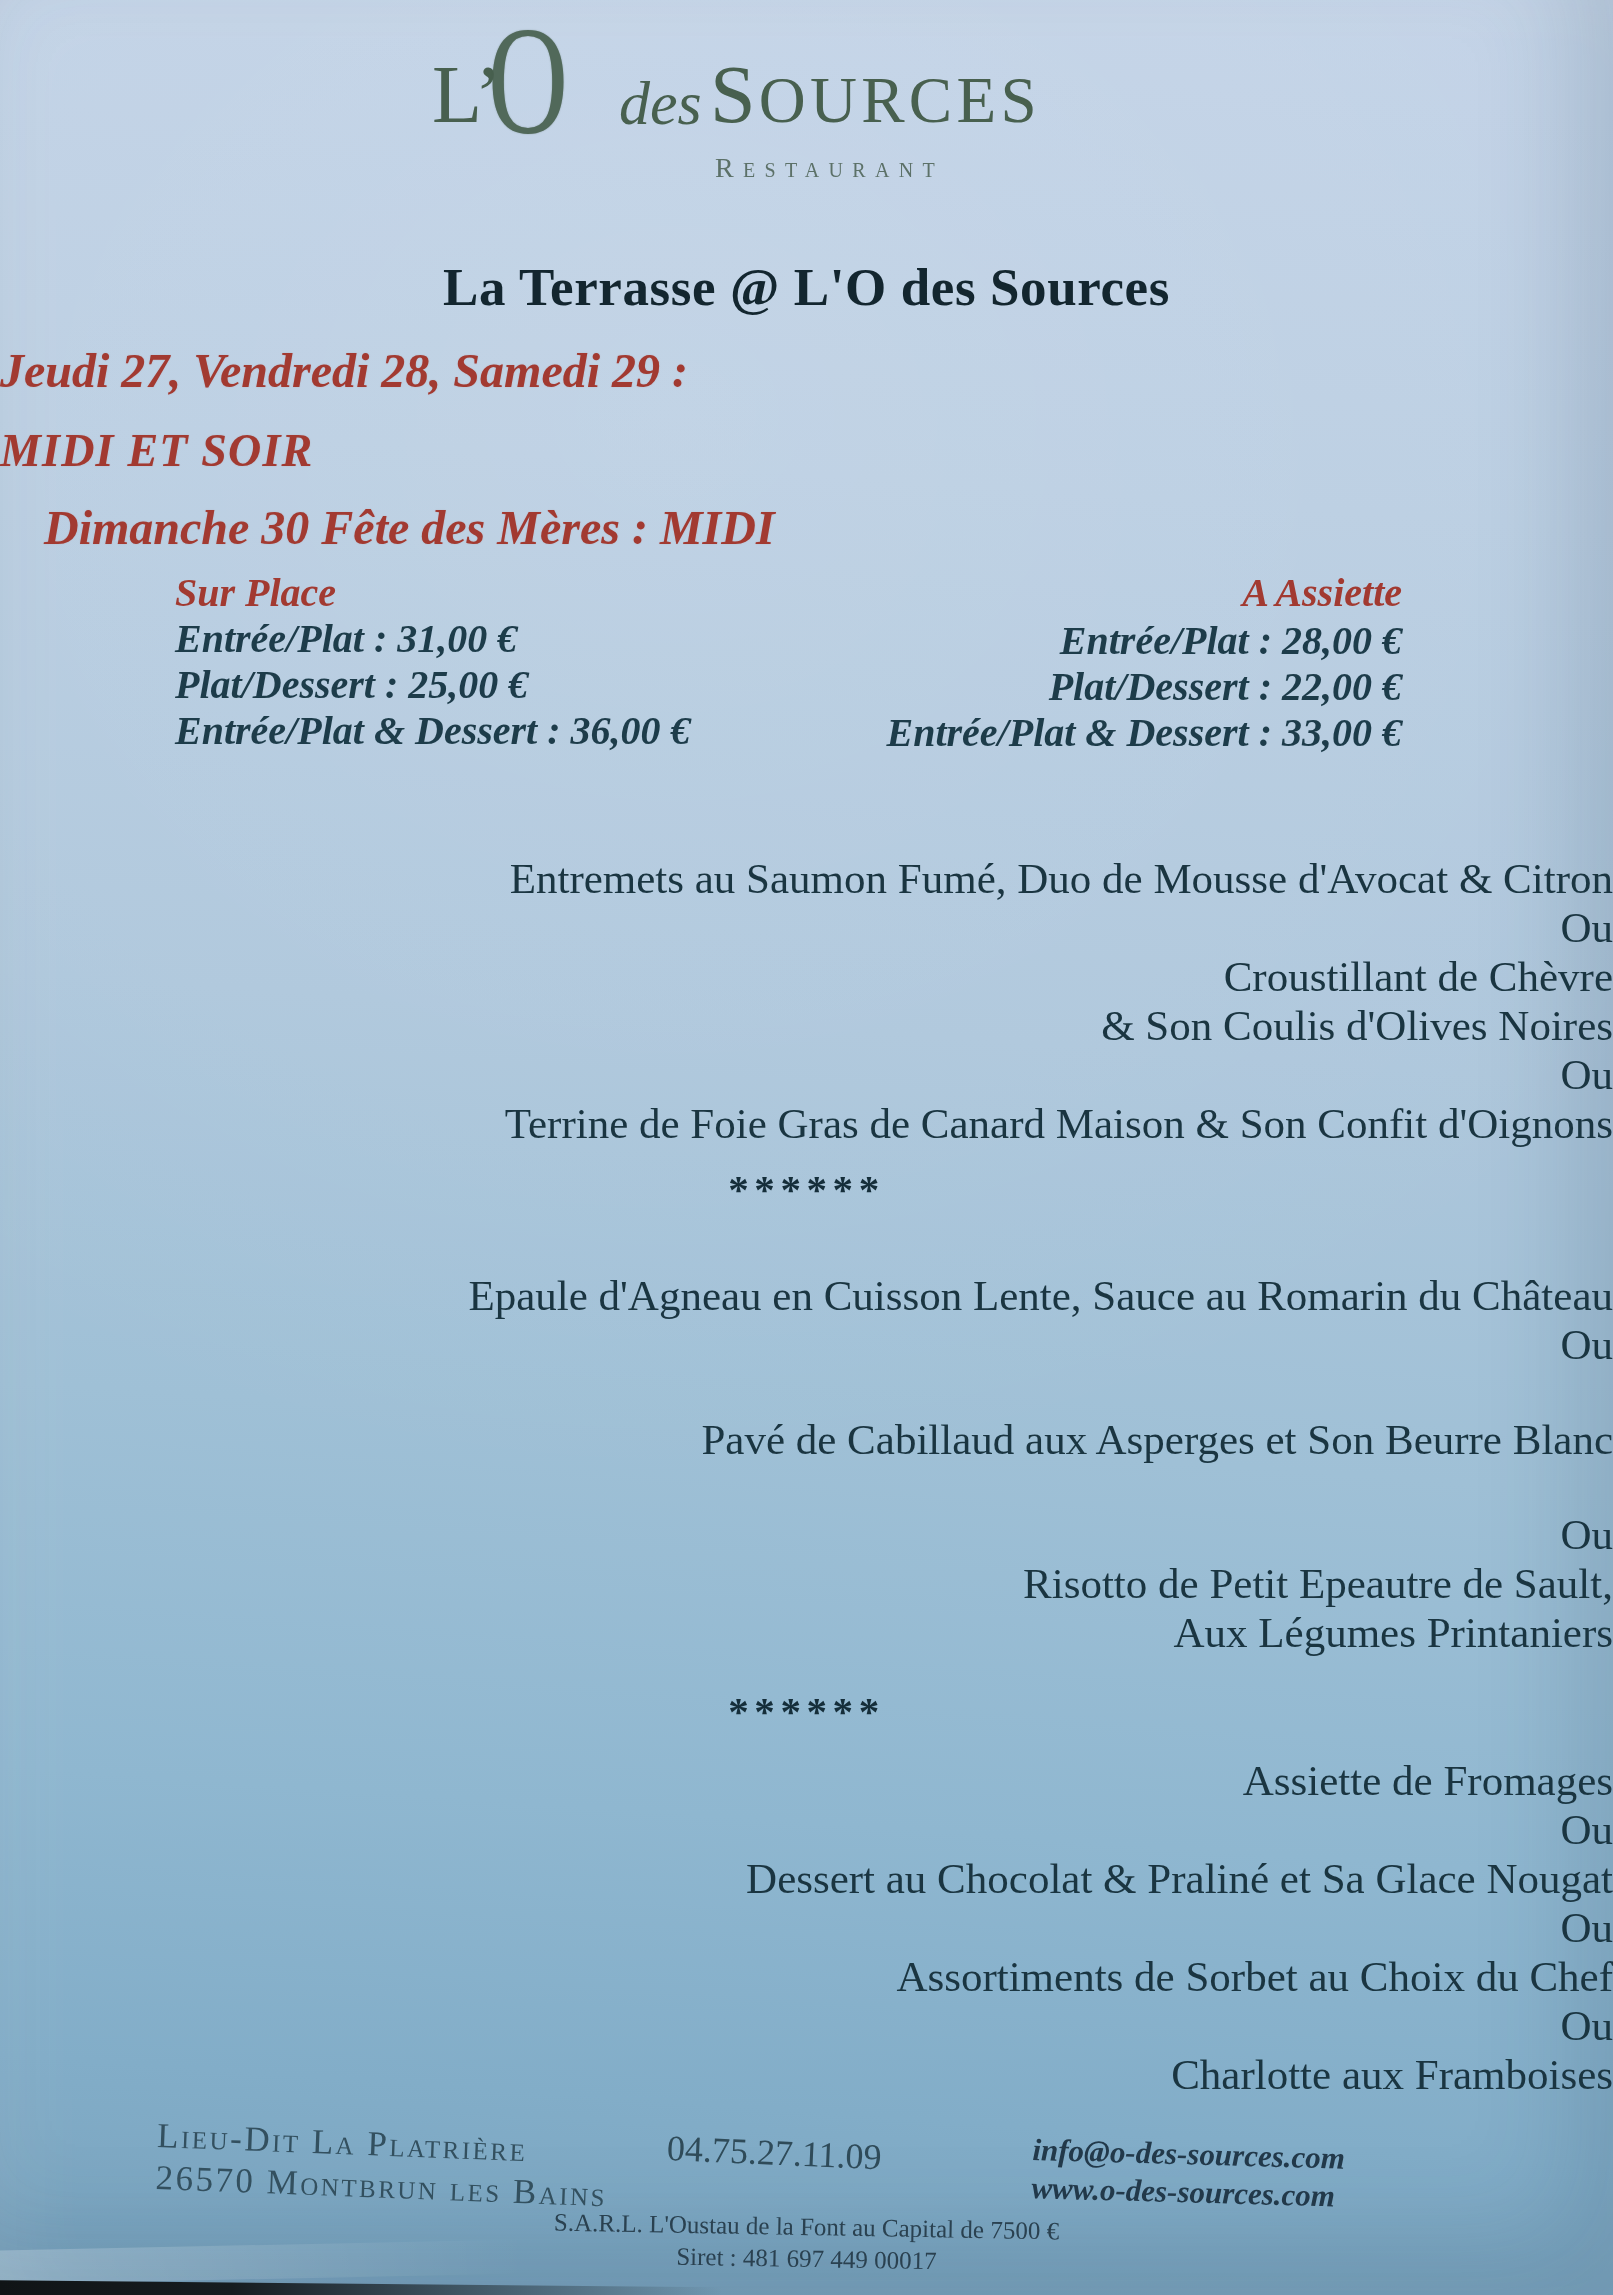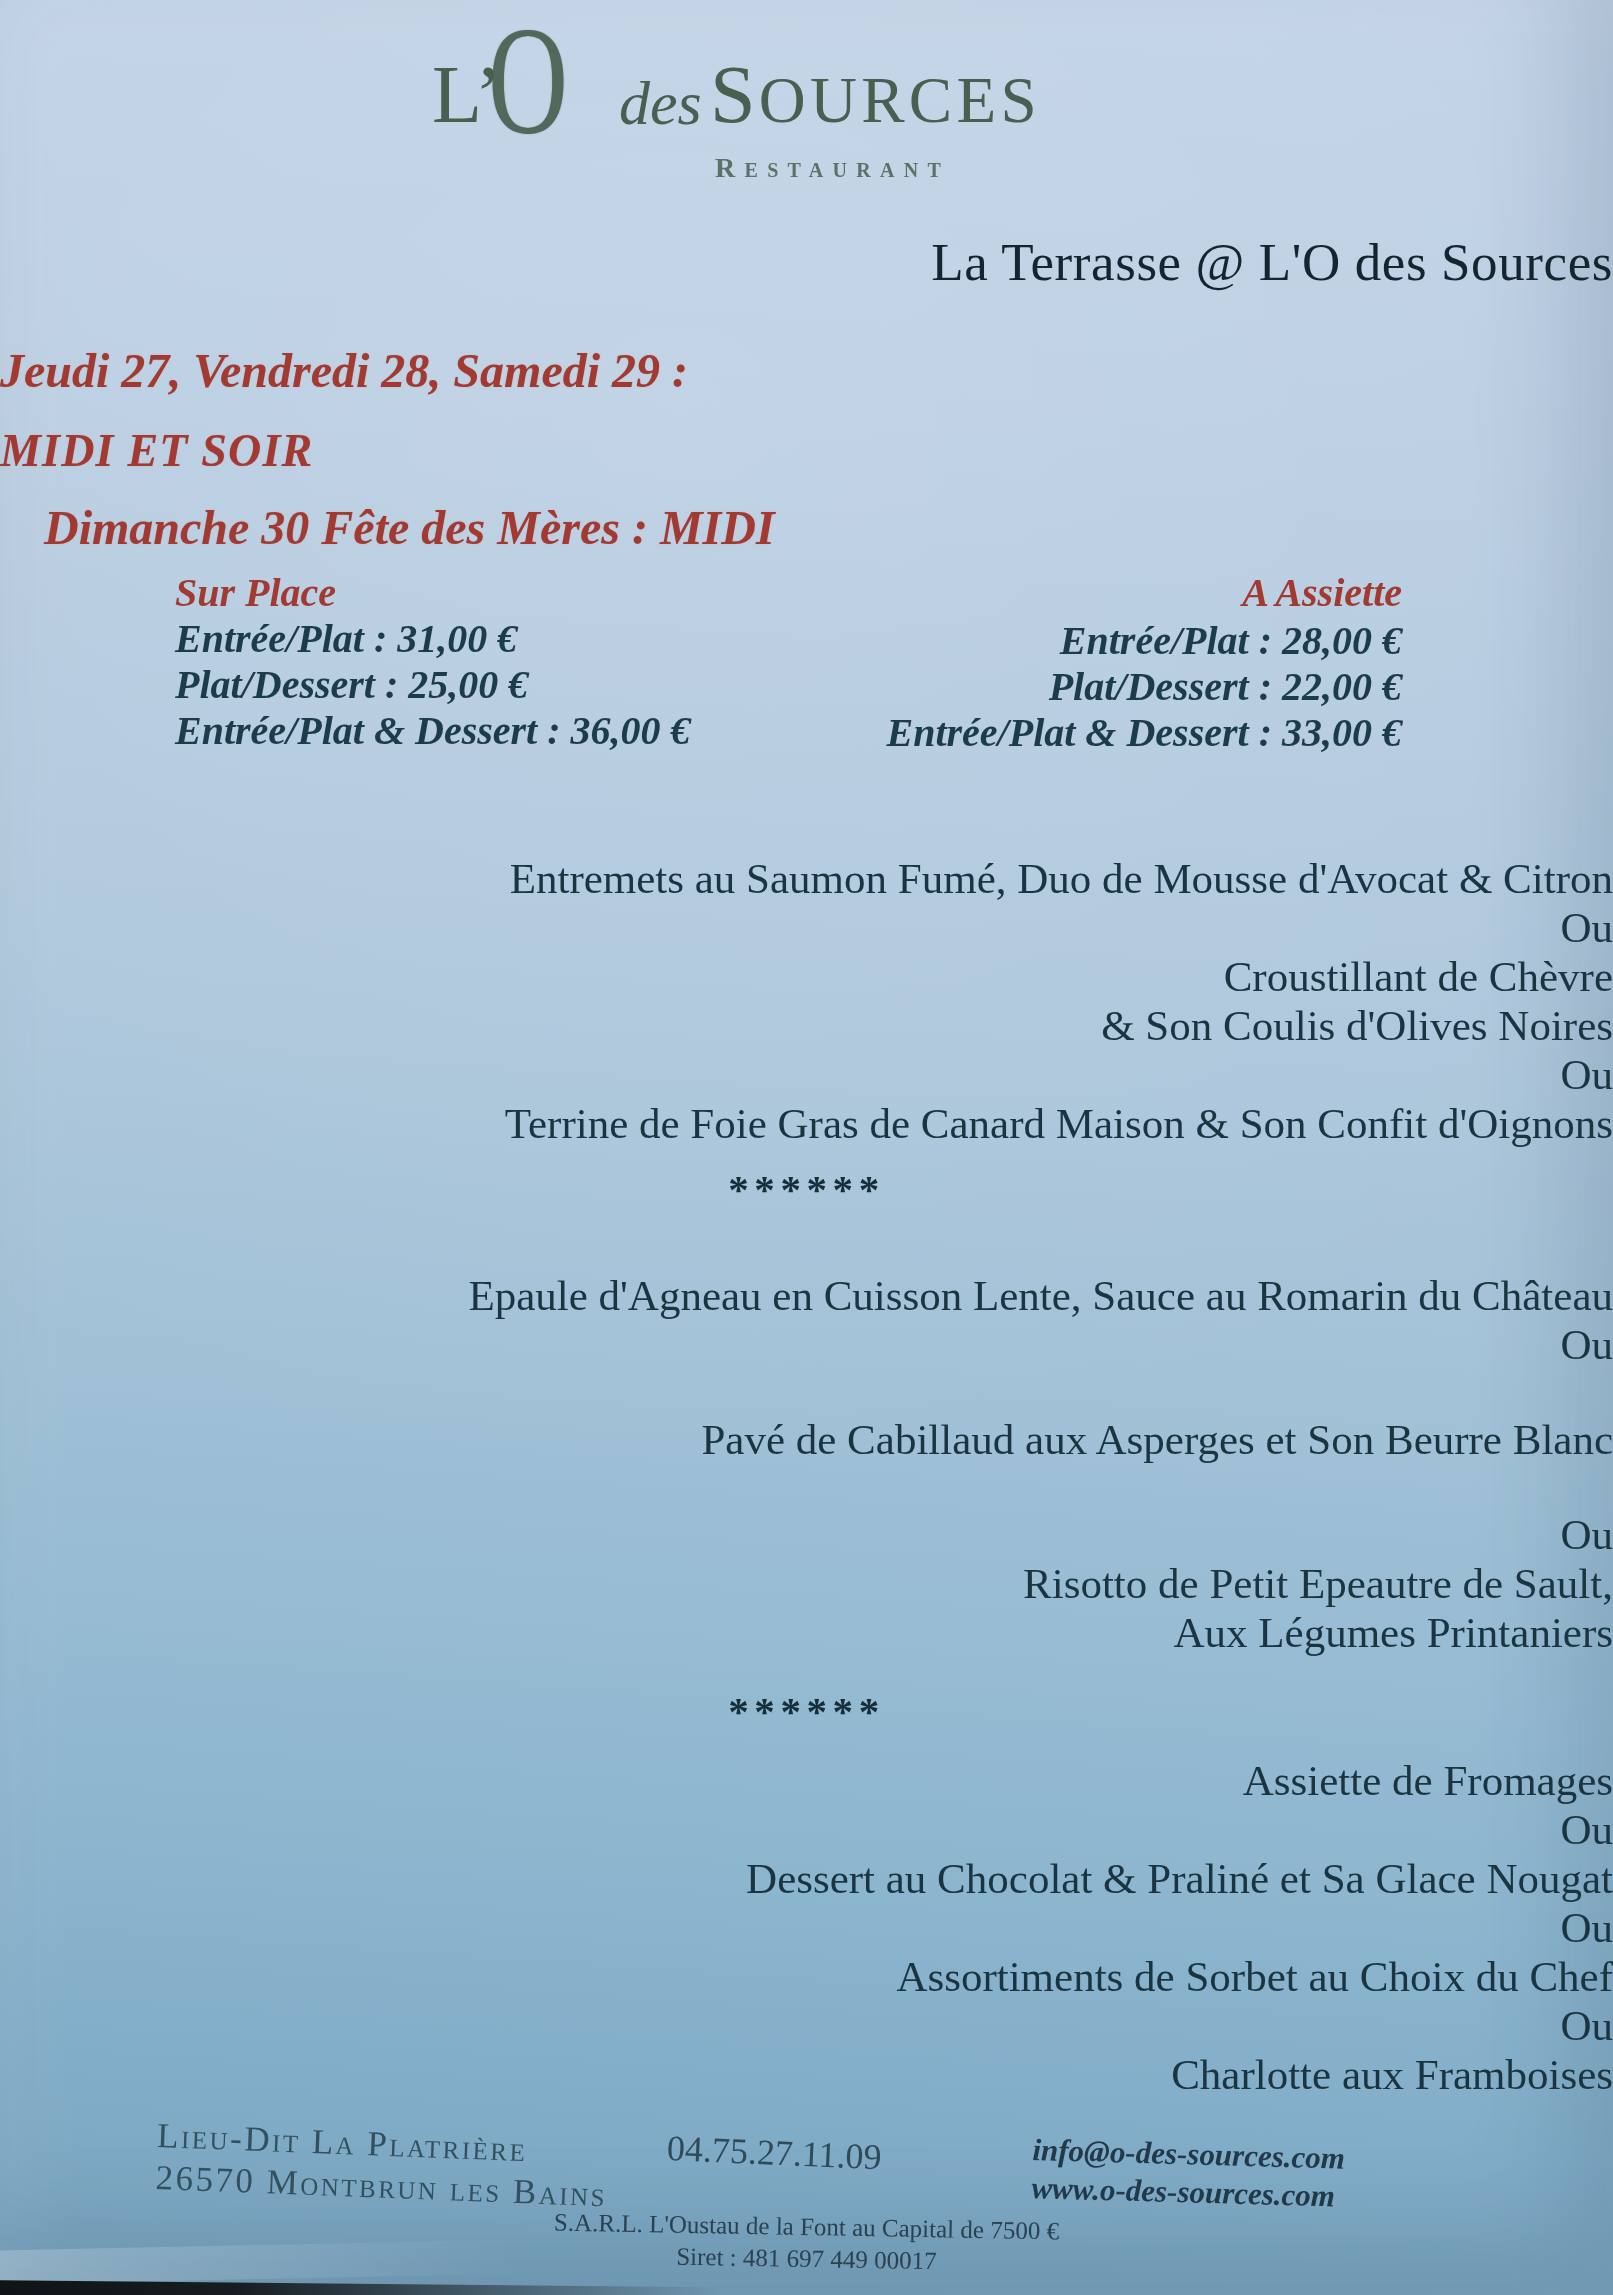--- a/index.html
+++ b/index.html
@@ -31,25 +31,25 @@
   .logo{position:absolute;top:0;left:0;width:100%;height:216px;color:#48604f;}
   .logo span{line-height:1;}
   .logo-l{position:absolute;left:432px;top:54px;font-size:82px;}
   .logo-o{position:absolute;left:488px;top:2.5px;font-size:154px;font-weight:400;
           transform:scaleX(.72);transform-origin:left top;opacity:.92;
           text-shadow:0 0 1.9px rgba(72,96,79,.5);}
   .logo-des{position:absolute;left:619px;top:72px;font-size:62px;font-style:italic;}
   .logo-sources{position:absolute;left:710px;top:54px;font-size:82px;letter-spacing:3.1px;}
   .logo-sources .s-rest{font-size:65px;letter-spacing:4.3px;}
   .logo-sub{position:absolute;left:715px;top:152px;font-size:28px;
-            font-variant:small-caps;letter-spacing:9.3px;color:#5c7168;font-weight:bold;}
+            font-variant:small-caps;letter-spacing:9.3px;color:#5c7168;}
 
   
-  .title{position:absolute;top:231px;left:0;width:100%;text-align:right;
-         font-size:53px;font-weight:400;line-height:62px;color:#13262f;letter-spacing:0.6px;}
+  .title{position:absolute;top:256px;left:0;width:100%;text-align:center;
+         font-size:53px;font-weight:700;line-height:62px;color:#13262f;letter-spacing:0.6px;}
   .red-line{position:absolute;left:0;width:100%;text-align:left;
             font-style:italic;font-weight:700;color:#a23a31;
             text-shadow:0 0 1.2px rgba(162,58,49,.25);}
   .line-dates{top:341px;font-size:48px;line-height:59px;}
   .line-midi{top:421px;font-size:46px;line-height:59px;letter-spacing:1.2px;}
   .line-dimanche{top:498px;font-size:48px;line-height:59px;padding-left:44px;}
 
   
   .price-head{font-style:italic;font-weight:700;font-size:40px;line-height:44px;color:#a23a31;}
   .price-line{font-style:italic;font-weight:700;font-size:40px;line-height:46px;color:#1d3c4a;}

